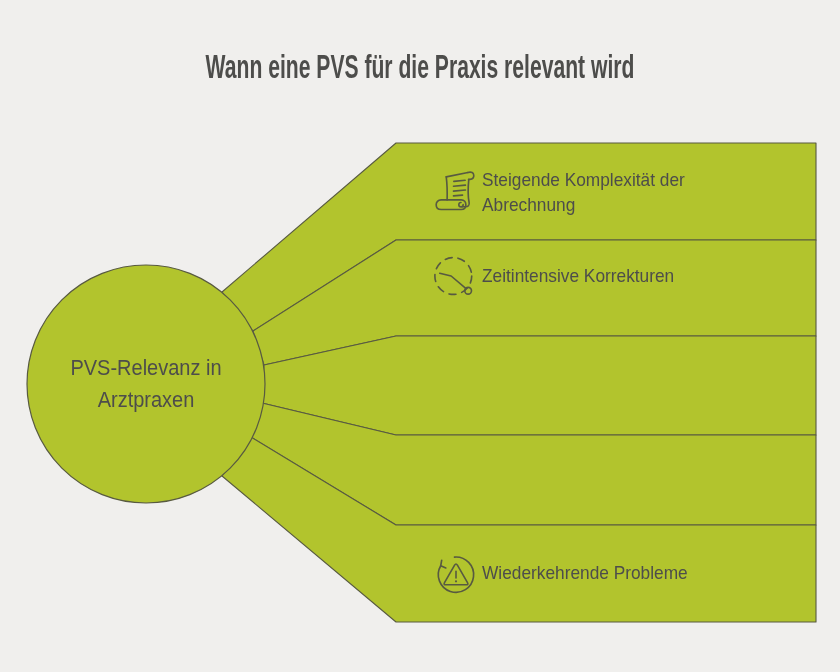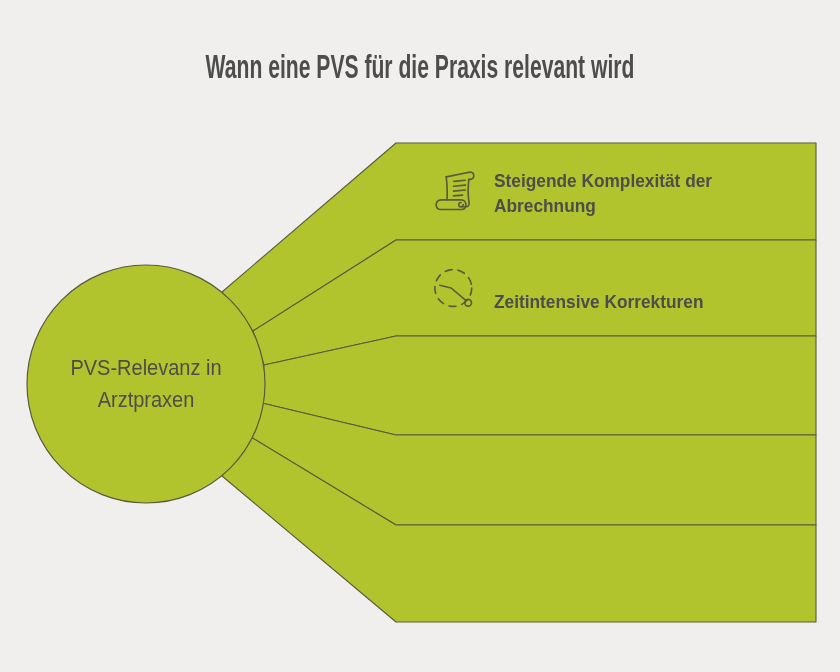--- a/index.html
+++ b/index.html
@@ -41,23 +41,21 @@
     font-size:21.5px;
     color:var(--text);
     line-height:1.5;
     transform:scaleX(0.93);
   }
   .row{
     position:absolute;
     left:430px;
     transform:translateY(-50%);
     display:flex;
-    align-items:flex-end;
-    gap:12px;
-    font-weight:bold;
+    align-items:center;
   }
   .icon{width:52px;height:52px;flex:0 0 auto;display:block;}
   .icon path,.icon circle,.icon rect,.icon polyline{
     fill:none;
     stroke:var(--stroke);
     stroke-width:1.5;
     stroke-linecap:round;
     stroke-linejoin:round;
   }
   .icon .filled{fill:var(--green);}
@@ -103,25 +101,35 @@
       <path d="M28.8,31.3 H10.3 c-3,0 -4.6,2 -4.6,4.4 c0,2.4 1.6,4.4 4.6,4.4 h18.4 c2.9,0 4.4,-2 4.4,-4.4 c0,-2.4 -1.5,-4.4 -4.3,-4.4 z"></path>
       <path d="M30.6,35.7 a2,2 0 1 1 -2,-2"></path>
       <path d="M22,14.2 L32.4,13.2"></path>
       <path d="M21.7,18.7 L32.7,17.7"></path>
       <path d="M21.7,23.2 L32.7,22.2"></path>
       <path d="M21.7,27.6 L30,26.9"></path>
     </svg>
     <div class="row-label wrap">Steigende Komplexität der Abrechnung</div>
   </div>
 
-  <div class="row" style="top:288px">
+  <div class="row" style="top:276px">
     <svg class="icon" viewBox="0 0 48 48">
       <circle class="dashed" cx="21.5" cy="24" r="17"></circle>
       <polyline points="9,21.5 19.5,24 33,35.5"></polyline>
       <circle cx="35.2" cy="37.6" r="3.1"></circle>
     </svg>
     <div class="row-label">Zeitintensive Korrekturen</div>
   </div>
 
 
 
+  <div class="row" style="top:573px">
+    <svg class="icon" viewBox="0 0 48 48">
+      <path d="M9.9,17.3 A16.3,16.3 0 1 0 22.6,9.3"></path>
+      <polyline points="14.6,19.4 9.9,17.3 10.8,12.2"></polyline>
+      <path d="M22.7,16.8 q1.3,-2.2 2.6,0 l9.3,16 q1.2,2.1 -1.3,2.1 h-18.6 q-2.5,0 -1.3,-2.1 z"></path>
+      <path d="M24,22.5 v6"></path>
+      <circle class="dot" cx="24" cy="31.7" r="1"></circle>
+    </svg>
+    <div class="row-label">Wiederkehrende Probleme</div>
+  </div>
 
 </div>
 
 </body></html>

